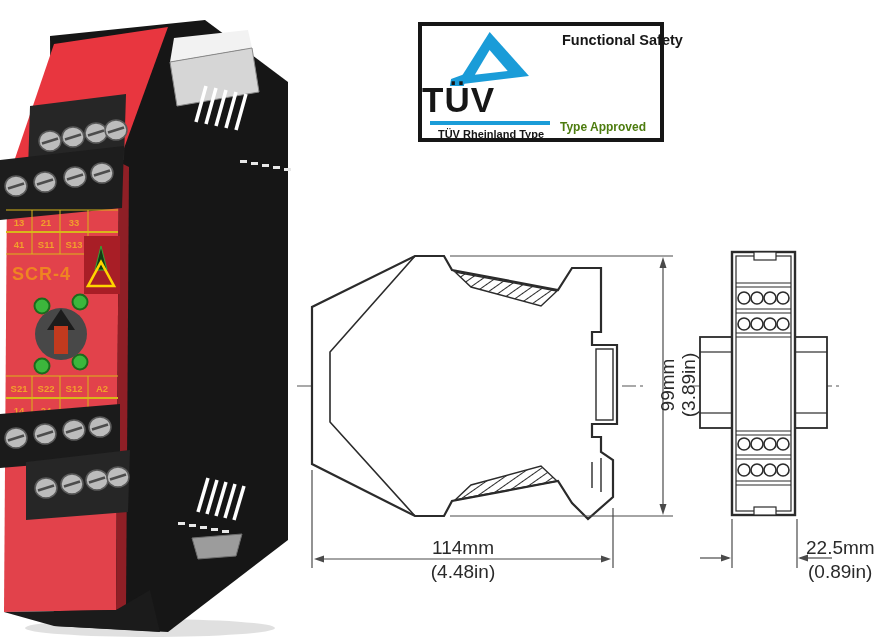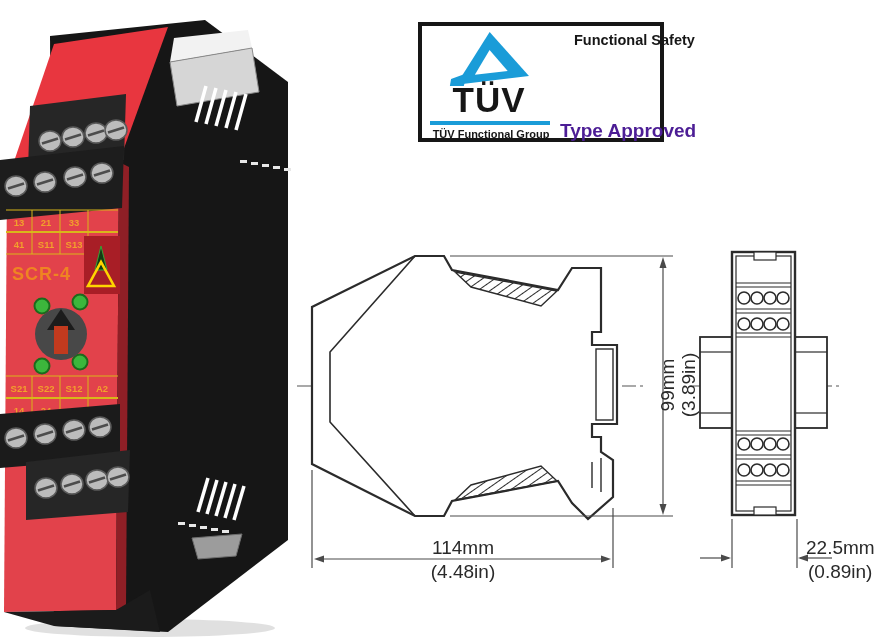--- a/index.html
+++ b/index.html
@@ -2,29 +2,29 @@
 <html><head>
 <meta charset="utf-8">
 <style>
   html,body{margin:0;padding:0;background:#fff;}
   .canvas{position:relative;width:887px;height:641px;background:#ffffff;overflow:hidden;
           font-family:"Liberation Sans",sans-serif;}
   svg text{font-family:"Liberation Sans",sans-serif;}
   
   .tuv-box{position:absolute;left:418px;top:22px;width:238px;height:112px;
            border:4px solid #161616;background:#fff;}
-  .tuv-word{position:absolute;left:0;top:56px;width:134px;text-align:center;
+  .tuv-word{position:absolute;left:0;top:56px;width:134px;text-align:left;
             font-size:35px;font-weight:bold;color:#161616;letter-spacing:1px;line-height:1;}
   .tuv-rule{position:absolute;left:8px;top:95px;width:120px;height:4px;background:#1a9cd8;}
   .tuv-group{position:absolute;left:0;top:102px;width:138px;text-align:center;
              font-size:11px;font-weight:bold;color:#161616;}
   .fs-col{position:absolute;left:138px;top:0;width:100px;height:112px;}
-  .fs-title{position:absolute;left:14px;top:6px;font-size:14.5px;font-weight:bold;color:#161616;white-space:nowrap;}
+  .fs-title{position:absolute;left:2px;top:6px;font-size:14.5px;font-weight:bold;color:#161616;white-space:nowrap;}
   .fs-big{position:absolute;left:-2px;top:14px;font-size:78px;font-weight:bold;color:#1a9cd8;line-height:1;letter-spacing:2px;}
-  .fs-approved{position:absolute;left:0;top:94px;font-size:19px;font-weight:bold;color:#4c1d95;white-space:nowrap;}
+  .fs-approved{position:absolute;left:0;top:94px;font-size:12px;font-weight:bold;color:#4d7c0f;white-space:nowrap;}
   .tuv-tri{position:absolute;left:26px;top:4px;}
 </style>
 </head>
 <body>
 
 <div class="canvas">
 
   <svg style="position:absolute;left:0;top:10px" width="295" height="628" viewBox="0 0 295 628">
     <defs>
       <symbol id="scr" overflow="visible">
@@ -172,21 +172,21 @@
   <div class="tuv-box">
     <svg class="tuv-tri" width="84" height="56" viewBox="0 0 84 56">
       <g transform="rotate(-3 42 28)">
         <polygon points="43,2 7,53 80,48" fill="#1a9cd8"></polygon>
         <polygon points="42,20 26,44 59,42" fill="#ffffff"></polygon>
         <polygon points="2,47 18,42 14,56 0,56" fill="#1a9cd8"></polygon>
       </g>
     </svg>
     <div class="tuv-word">TÜV</div>
     <div class="tuv-rule"></div>
-    <div class="tuv-group">TÜV Functional Group</div>
+    <div class="tuv-group">TÜV Rheinland Type</div>
     <div class="fs-col">
       <div class="fs-title">Functional Safety</div>
       <div class="fs-approved">Type Approved</div>
     </div>
   </div>
 
   <svg style="position:absolute;left:295px;top:230px" width="592" height="395" viewBox="0 0 592 395">
     <defs>
       <pattern id="hatch" patternUnits="userSpaceOnUse" width="7" height="7" patternTransform="rotate(55)">
         <line x1="0" y1="0" x2="0" y2="7" stroke="#2b2b2b" stroke-width="2"></line>

